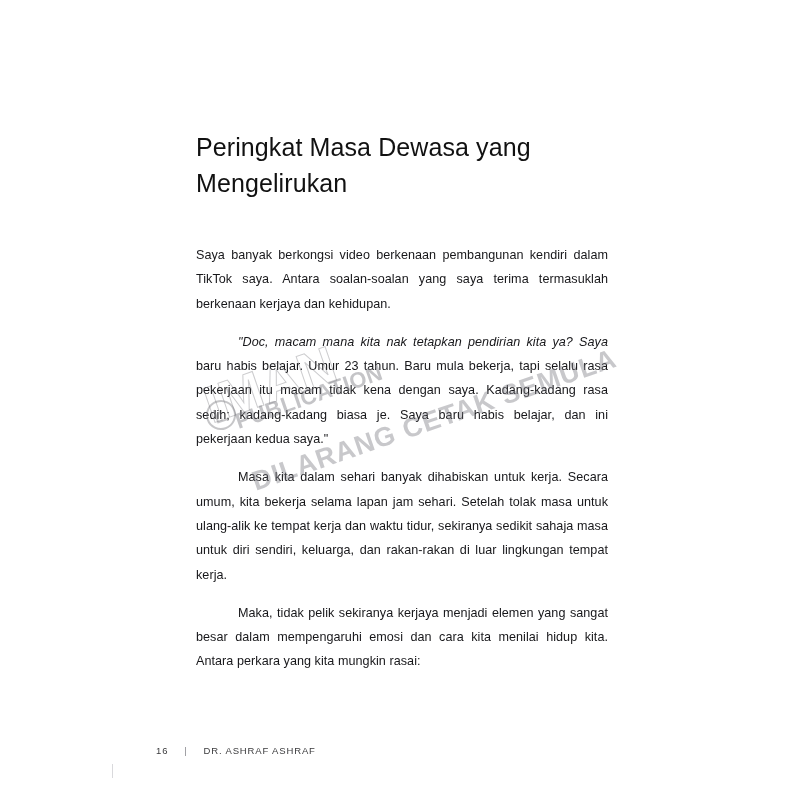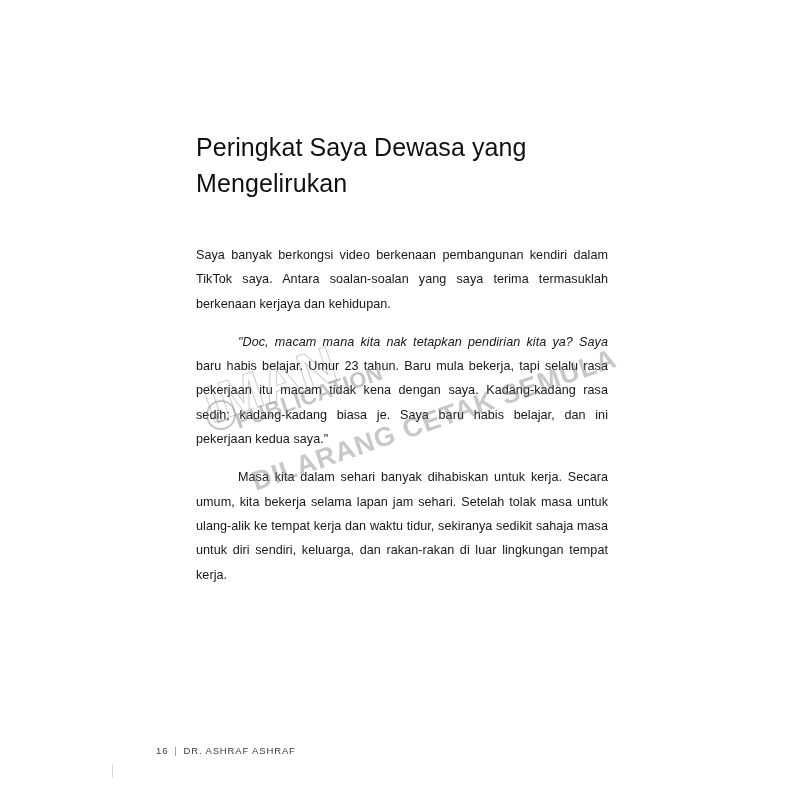--- a/index.html
+++ b/index.html
@@ -54,21 +54,21 @@
   }
   .footer {
     position: absolute;
     left: 156px;
     bottom: 44px;
     font-size: 9.5px;
     letter-spacing: 0.85px;
     color: #3a3a3c;
     display: flex;
     align-items: center;
-    gap: 6px;
+    gap: 16px;
   }
   .footer .sep {
     color: #8a8a8e;
   }
   .corner-mark {
     position: absolute;
     left: 112px;
     bottom: 22px;
     width: 1px;
     height: 14px;
@@ -137,28 +137,29 @@
     border-bottom: 2px solid rgba(120,120,125,0.42);
   }
 </style>
 </head>
 <body>
 
 <div class="page">
 
   <div class="content">
 
-    <h1 class="chapter-title">Peringkat Saya Dewasa yang Mengelirukan</h1>
+    <h1 class="chapter-title">Peringkat Masa Dewasa yang Mengelirukan</h1>
 
     <p class="para">Saya banyak berkongsi video berkenaan pembangunan kendiri dalam TikTok saya. Antara soalan-soalan yang saya terima termasuklah berkenaan kerjaya dan kehidupan.</p>
 
     <p class="para indent quote"><span class="it">"Doc, macam mana kita nak tetapkan pendirian kita ya? Saya</span> baru habis belajar. Umur 23 tahun. Baru mula bekerja, tapi selalu rasa pekerjaan itu macam tidak kena dengan saya. Kadang-kadang rasa sedih; kadang-kadang biasa je. Saya baru habis belajar, dan ini pekerjaan kedua saya."</p>
 
     <p class="para indent">Masa kita dalam sehari banyak dihabiskan untuk kerja. Secara umum, kita bekerja selama lapan jam sehari. Setelah tolak masa untuk ulang-alik ke tempat kerja dan waktu tidur, sekiranya sedikit sahaja masa untuk diri sendiri, keluarga, dan rakan-rakan di luar lingkungan tempat kerja.</p>
 
+    <p class="para indent">Maka, tidak pelik sekiranya kerjaya menjadi elemen yang sangat besar dalam mempengaruhi emosi dan cara kita menilai hidup kita. Antara perkara yang kita mungkin rasai:</p>
 
   </div>
 
   <div class="watermark">
     <div class="wm-logo"></div>
     <div class="wm-text wm-1">IMAN</div>
     <div class="wm-text wm-2">PUBLICATION</div>
     <div class="wm-text wm-3">DILARANG CETAK SEMULA</div>
   </div>
 

